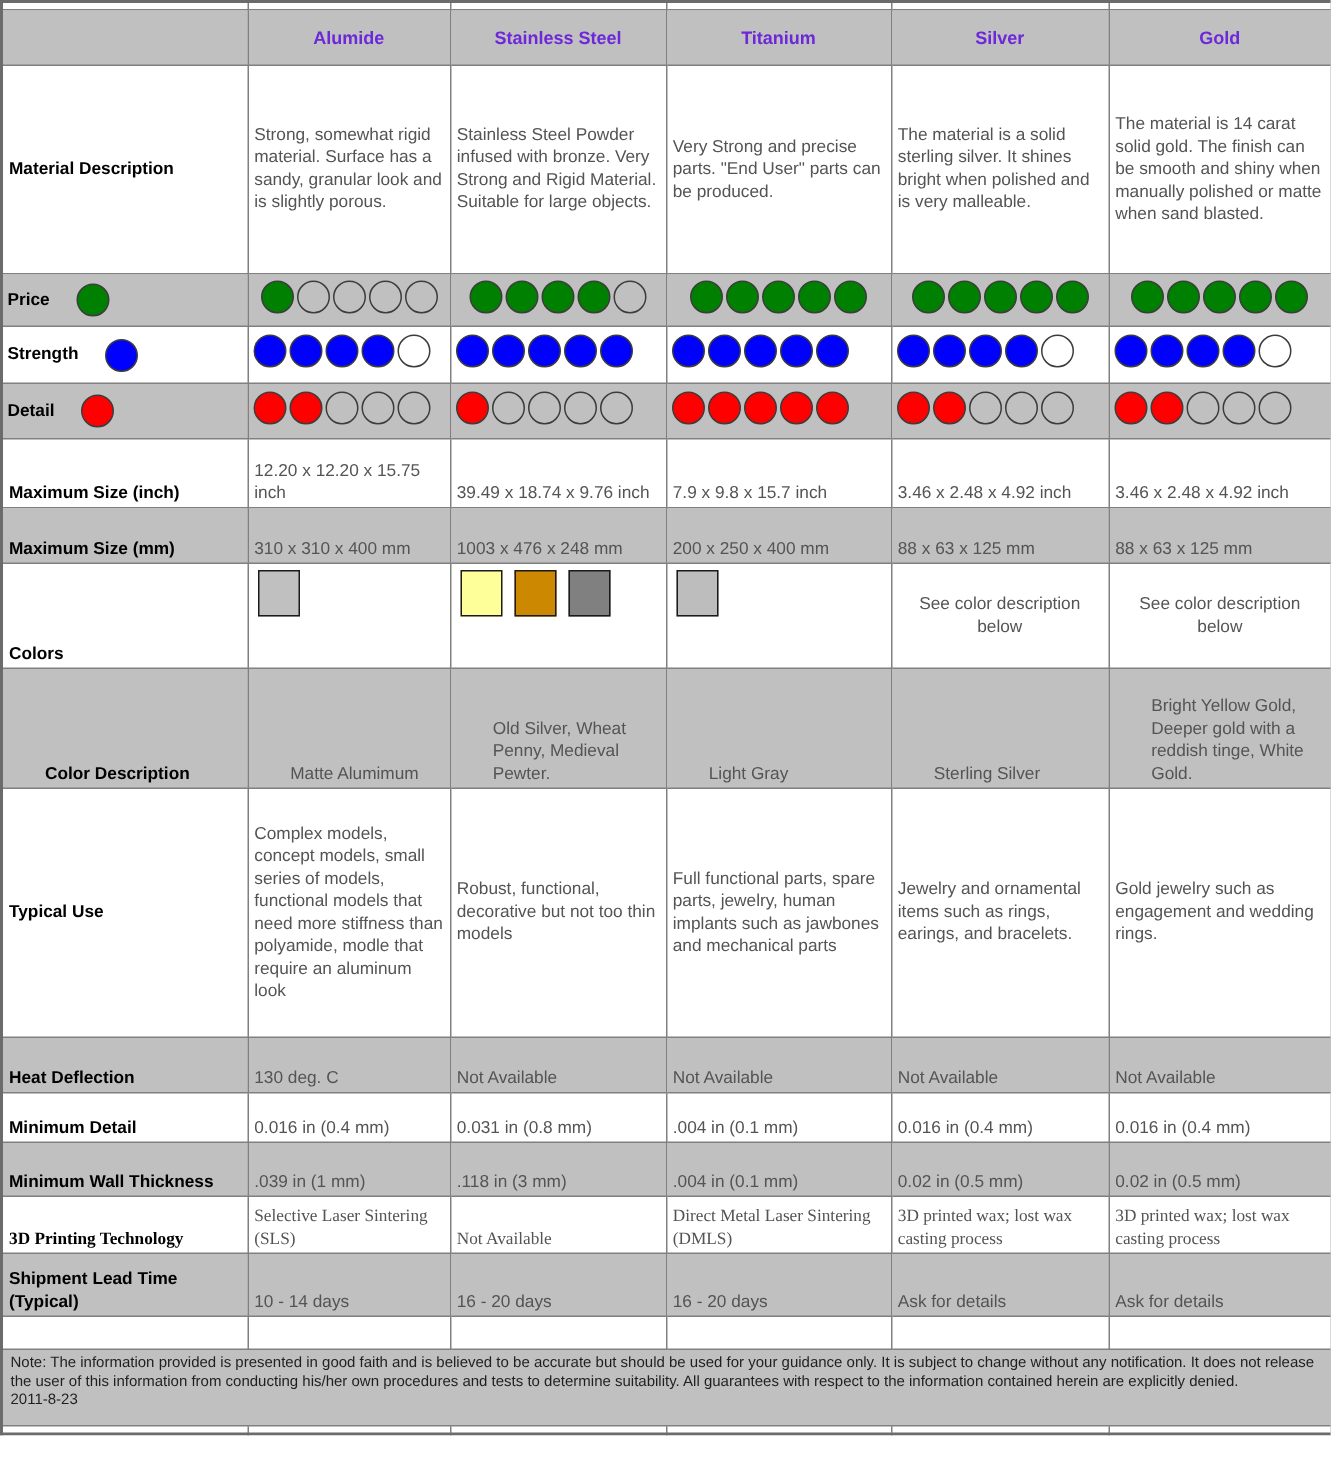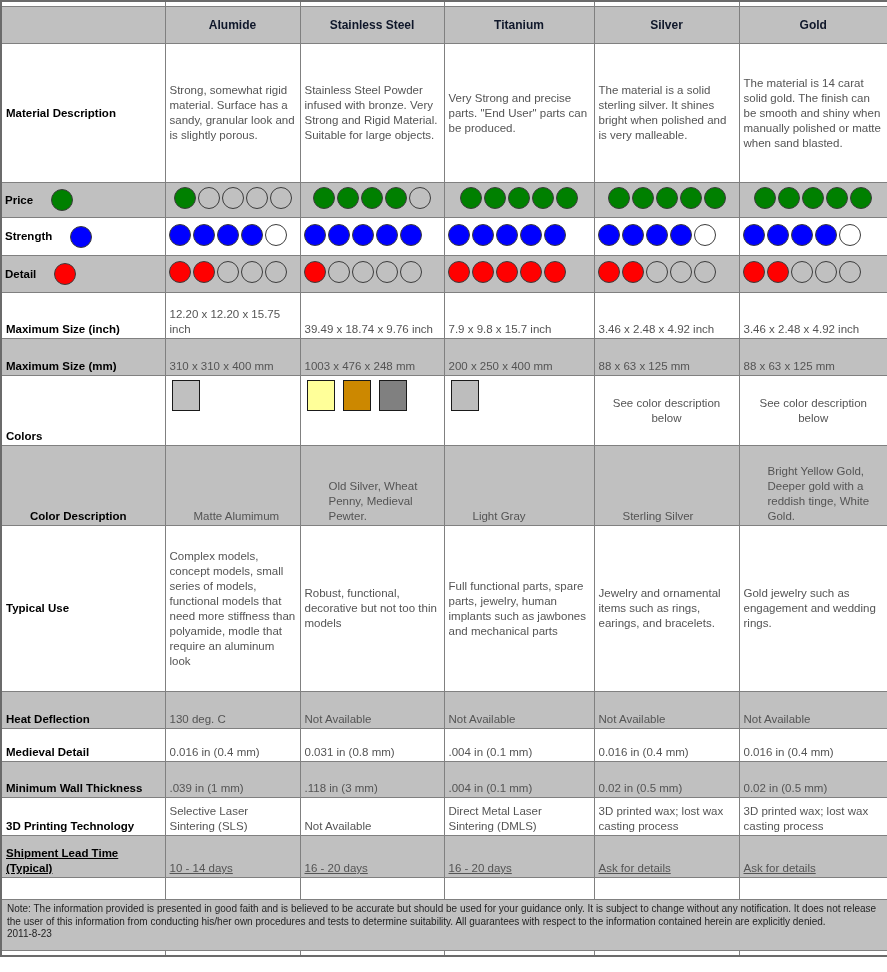--- a/index.html
+++ b/index.html
@@ -6,36 +6,36 @@
   html,body { margin:0; padding:0; background:#ffffff; }
   body { width:887px; font-family:"Liberation Sans", sans-serif; }
   table { border-collapse:collapse; table-layout:fixed; width:887px; border:2px solid #6b6b6b; }
   td { border:1px solid #808080; font-size:11.5px; line-height:15px; color:#545454;
        padding:1px 4px; vertical-align:bottom; overflow:hidden; word-wrap:break-word; }
   td.lbl { font-weight:bold; color:#000000; }
   tr.gray td { background:#c0c0c0; }
   tr.white td { background:#ffffff; }
 
   tr.r-strip td { height:4px; padding:0; }
-  tr.r-header td { height:34px; vertical-align:middle; text-align:center; font-weight:bold; color:#0f172a; font-size:12px; }
+  tr.r-header td { height:34px; vertical-align:middle; text-align:center; font-weight:bold; color:#6d28d9; font-size:12px; }
   tr.r-matdesc td { height:136px; vertical-align:middle; }
   tr.r-dots td { vertical-align:middle; padding:2px 3px; }
   tr.r-price td { height:30px;text-align:center; }
   tr.r-strength td { height:33px; }
   tr.r-detail td { height:32px; }
   tr.r-inch td { height:43px; }
   tr.r-mm td { height:34px; }
   tr.r-colors td { height:64px; }
   tr.r-colordesc td { height:77px;padding-left:28px; }
   tr.r-typical td { height:163px; vertical-align:middle; }
   tr.r-heat td { height:34px; }
   tr.r-mindetail td { height:30px; }
   tr.r-minwall td { height:33px; }
-  tr.r-tech td { height:35px; }
-  tr.r-lead td { height:39px;text-decoration:underline; }
+  tr.r-tech td { height:35px;font-family:Liberation Serif, serif; }
+  tr.r-lead td { height:39px; }
   tr.r-empty td { height:19px; }
   tr.r-note td { height:44px; vertical-align:top; padding:3px 5px; }
   tr.r-bstrip td { height:4px; padding:0; }
 
   .lblflex { display:flex; align-items:center; }
   .lblflex .dots { margin-left:18px; }
   .dots { display:inline-flex; gap:2px; }
   .dot { width:22px; height:22px; border-radius:50%; border:1.5px solid #3c3c3c;
          box-sizing:border-box; background:transparent; flex:0 0 auto; }
   td.swcell { vertical-align:top; padding-top:4px; padding-left:6px; }
@@ -270,21 +270,21 @@
   <tr class="gray r-heat">
     <td class="lbl">Heat Deflection</td>
     <td>130 deg. C</td>
     <td>Not Available</td>
     <td>Not Available</td>
     <td>Not Available</td>
     <td>Not Available</td>
   </tr>
 
   <tr class="white r-mindetail">
-    <td class="lbl">Medieval Detail</td>
+    <td class="lbl">Minimum Detail</td>
     <td>0.016 in (0.4 mm)</td>
     <td>0.031 in (0.8 mm)</td>
     <td>.004 in (0.1 mm)</td>
     <td>0.016 in (0.4 mm)</td>
     <td>0.016 in (0.4 mm)</td>
   </tr>
 
   <tr class="gray r-minwall">
     <td class="lbl">Minimum Wall Thickness</td>
     <td>.039 in (1 mm)</td>

